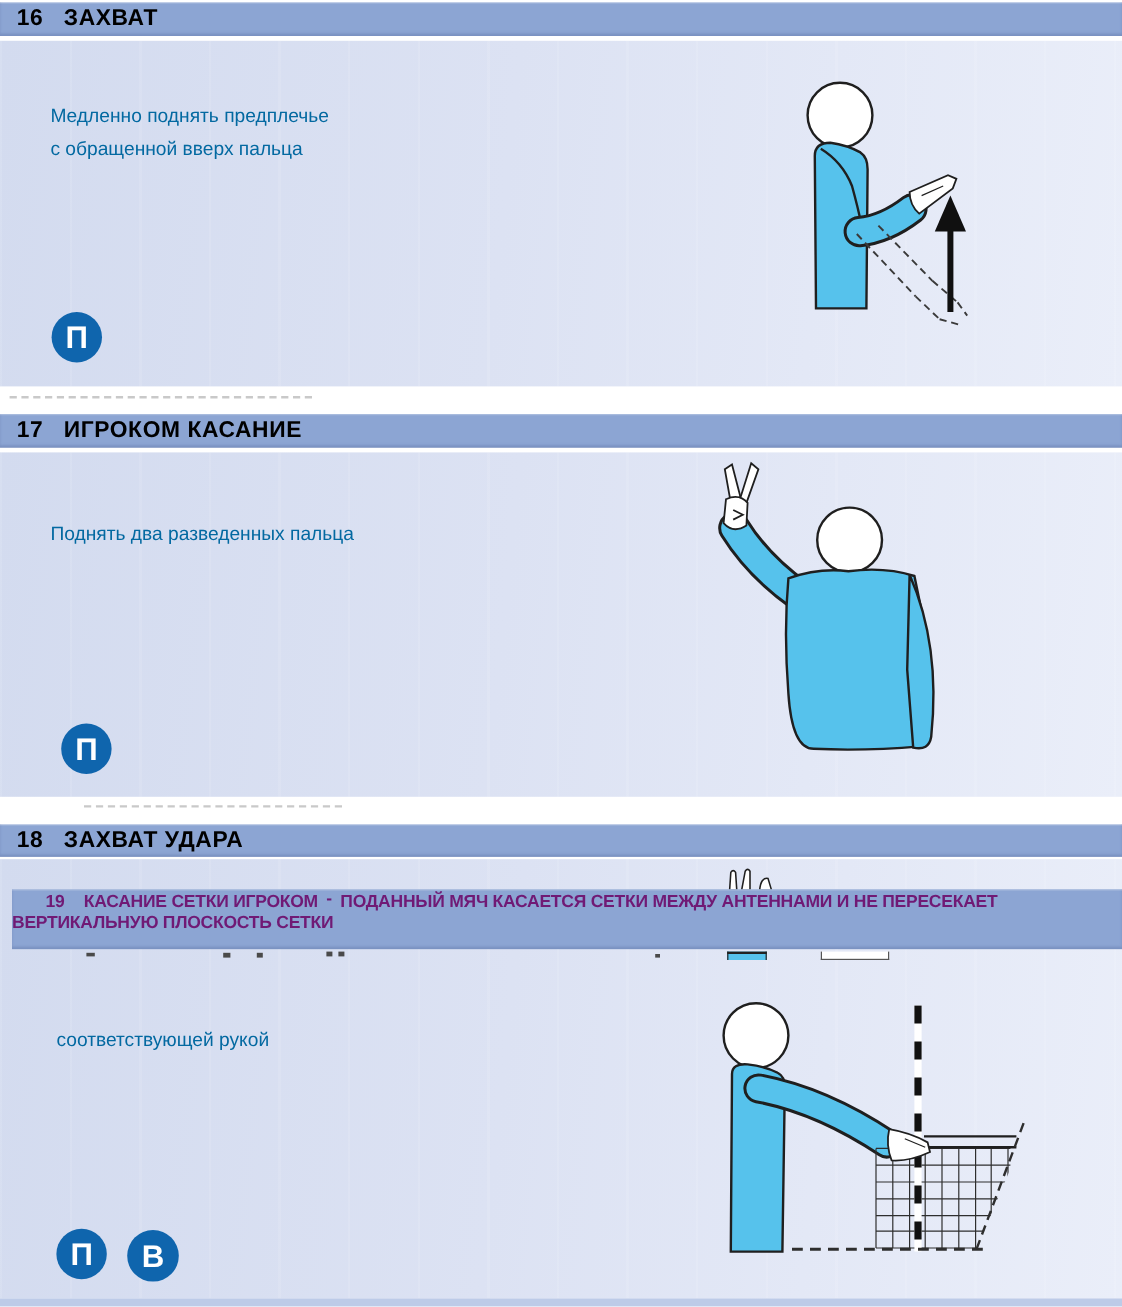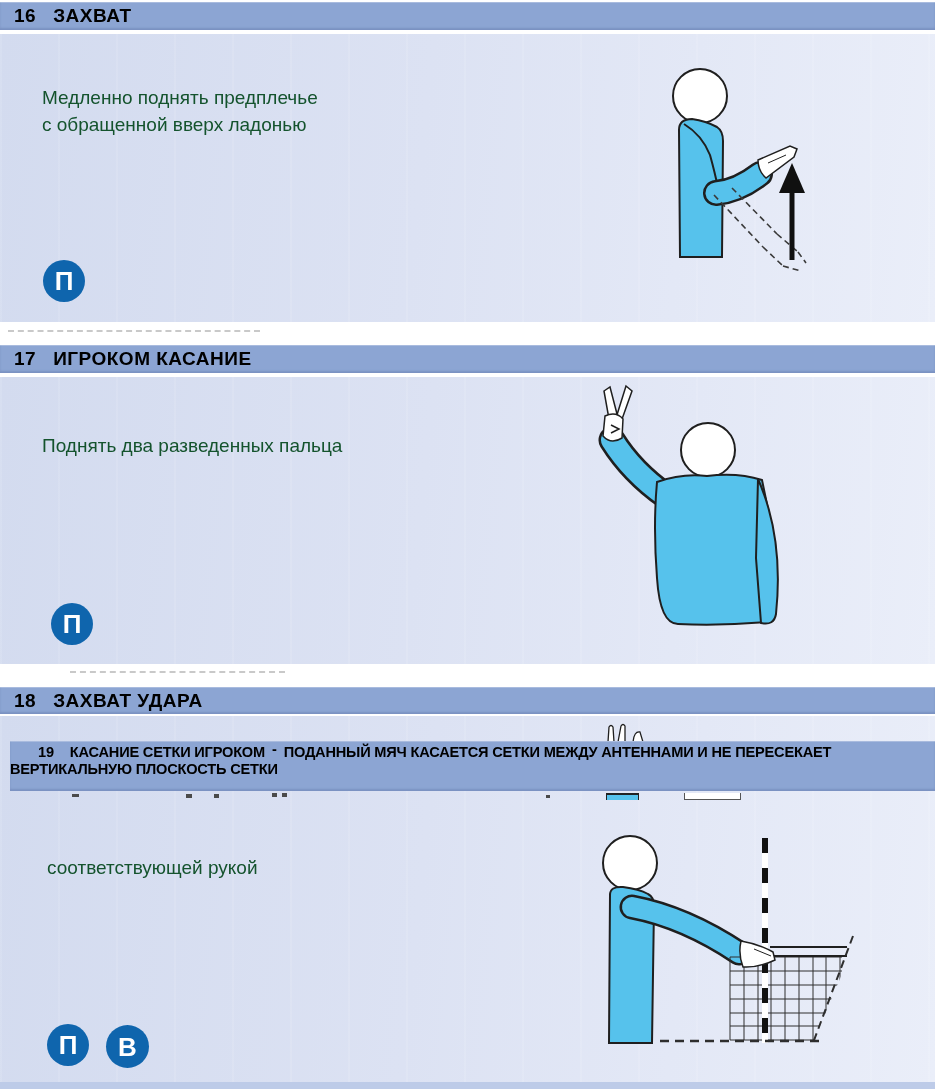--- a/index.html
+++ b/index.html
@@ -9,28 +9,28 @@
   .hbar{position:absolute;left:0;right:0;background:#8ca5d3;color:#000000;
         font-weight:bold;display:flex;align-items:center;
         box-shadow:inset 0 1px 0 rgba(255,255,255,.25), inset 0 -2px 2px rgba(90,110,160,.35);}
   .hbar .num{margin-left:14px;font-size:19px;letter-spacing:.5px;}
   .hbar .ttl{margin-left:17px;font-size:19px;letter-spacing:.5px;}
   
   .panel{position:absolute;left:0;right:0;
          background:
            repeating-linear-gradient(90deg, rgba(255,255,255,.10) 0 2px, rgba(255,255,255,0) 2px 58px),
            linear-gradient(96deg,#d3dbef 0%,#dce2f3 45%,#eaeef9 100%);}
-  .desc{position:absolute;font-size:19px;line-height:27px;color:#14532d;}
+  .desc{position:absolute;font-size:16px;line-height:27px;color:#0369a1;}
   
   .badge{position:absolute;width:42px;height:42px;border-radius:50%;background:#0f65ad;
          color:#ffffff;font-weight:bold;font-size:26px;display:flex;align-items:center;
          justify-content:center;line-height:1;}
   
   .hbar19{position:absolute;left:10px;right:0;top:741px;height:50px;background:#8ca5d3;
-          color:#000000;font-weight:bold;font-size:14.6px;letter-spacing:-0.2px;
+          color:#701a75;font-weight:bold;font-size:14.6px;letter-spacing:-0.2px;
           box-shadow:inset 0 1px 0 rgba(255,255,255,.25), inset 0 -2px 2px rgba(90,110,160,.35);}
   .hbar19 .l1{display:flex;margin-top:3px;}
   .hbar19 .l1 .num{margin-left:28px;margin-right:16px;}
   .hbar19 .l2{text-align:left;padding-right:85px;margin-top:1px;}
   .raise{position:relative;top:-3px;}
   .cutline{position:absolute;border-top:2px dashed #c9c9c9;}
   .frag-mark{position:absolute;background:#4a4a4a;}
   .frag-blue{position:absolute;left:606px;top:793px;width:33px;height:7px;background:#56c2ec;
              border-top:2px solid #222;border-left:1px solid #222;border-right:1px solid #222;box-sizing:border-box;}
   .frag-white{position:absolute;left:684px;top:793px;width:57px;height:7px;background:#ffffff;
@@ -45,21 +45,21 @@
 
   <div class="hbar" style="top:2px;height:28px;">
     <span class="num">16</span>
     <span class="ttl">ЗАХВАТ</span>
   </div>
 
   <div class="panel" style="top:34px;height:288px;"></div>
 
   <div class="desc" style="left:42px;top:84px;">
     <div>Медленно поднять предплечье</div>
-    <div>с обращенной вверх ладонью</div>
+    <div>с обращенной вверх пальца</div>
   </div>
 
   <svg style="left:600px;top:45px;" width="300" height="270" viewBox="0 0 300 270">
     <circle cx="100" cy="51" r="27" fill="#ffffff" stroke="#1f1f1f" stroke-width="2"></circle>
     <path d="M79,85 Q79,74 92,74 Q106,76 117,82 Q123,86 123,96 L122,212 L80,212 Z" fill="#56c2ec" stroke="#1f1f1f" stroke-width="2"></path>
     <path d="M84,79 Q102,90 110,110 Q115,128 118,143" fill="none" stroke="#1f1f1f" stroke-width="2"></path>
     <path d="M116,148 Q138,146 160,129" fill="none" stroke="#1f1f1f" stroke-width="26" stroke-linecap="round"></path>
     <path d="M116,148 Q138,146 160,129" fill="none" stroke="#56c2ec" stroke-width="21" stroke-linecap="round"></path>
     <path d="M158,115 L190,101 L197,104 L194,112 L166,133 Q158,126 158,115 Z" fill="#ffffff" stroke="#1f1f1f" stroke-width="1.5"></path>
     <path d="M168,118 L186,110" fill="none" stroke="#1f1f1f" stroke-width="1"></path>

